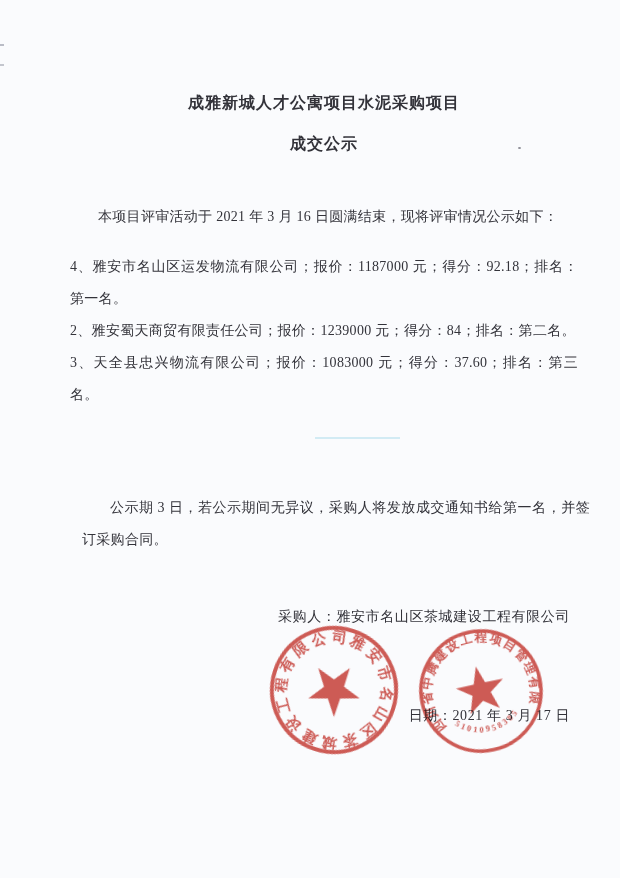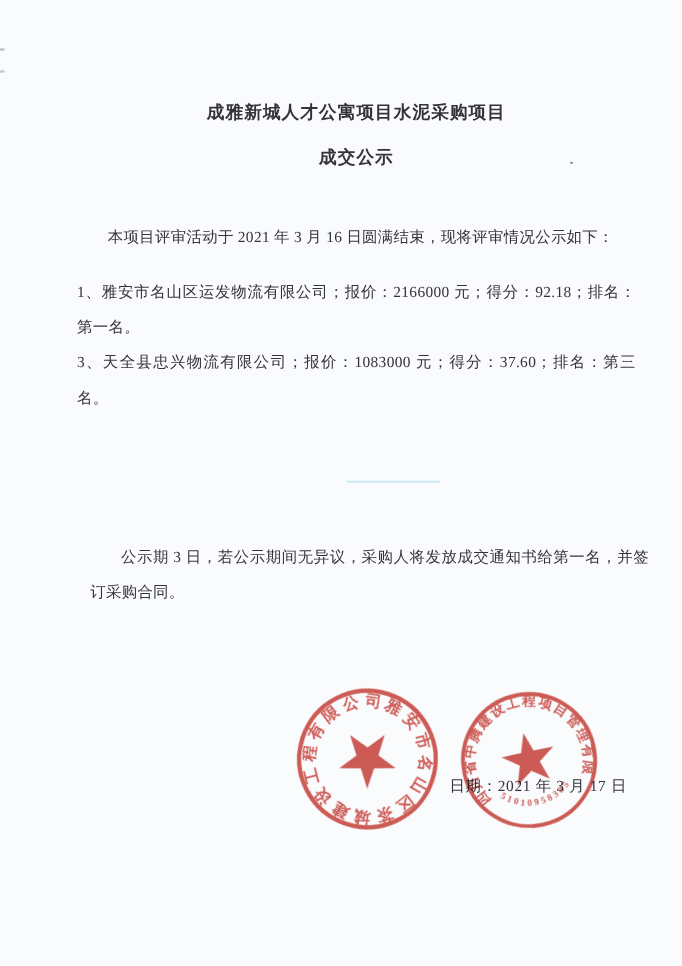--- a/index.html
+++ b/index.html
@@ -56,27 +56,29 @@
 <body>
 
 <div class="page">
 
   <div class="title title1">成雅新城人才公寓项目水泥采购项目</div>
   <div class="title title2">成交公示</div>
 
   <p class="para intro">本项目评审活动于 2021 年 3 月 16 日圆满结束，现将评审情况公示如下：</p>
 
   <div class="para bidders">
-    <p>1、雅安市名山区运发物流有限公司；报价：2166000 元；得分：92.18；排名：第一名。</p>
+    <p>4、雅安市名山区运发物流有限公司；报价：1187000 元；得分：92.18；排名：第一名。</p>
+    <p>2、雅安蜀天商贸有限责任公司；报价：1239000 元；得分：84；排名：第二名。</p>
     <p>3、天全县忠兴物流有限公司；报价：1083000 元；得分：37.60；排名：第三名。</p>
   </div>
 
 
   <p class="para publicity">公示期 3 日，若公示期间无异议，采购人将发放成交通知书给第一名，并签订采购合同。</p>
 
+  <div class="sig sig-purchaser"><span>采购人：</span><span>雅安市名山区茶城建设工程有限公司</span></div>
 
 
   <div class="sig sig-date"><span>日期：</span><span>2021 年 3 月 17 日</span></div>
 
   <div class="seal seal-left">
     <svg viewBox="0 0 136 136" xmlns="http://www.w3.org/2000/svg">
       <circle cx="68" cy="68" r="62" fill="none" stroke-width="4" stroke="#cb453e"></circle>
       <path id="ringPathL" d="M 20 68 A 48 48 0 1 1 116 68 A 48 48 0 1 1 20 68" fill="none"></path>
       <text font-size="14.5" letter-spacing="4.4" fill="#cb453e">
         <textPath href="#ringPathL">雅安市名山区茶城建设工程有限公司</textPath>

